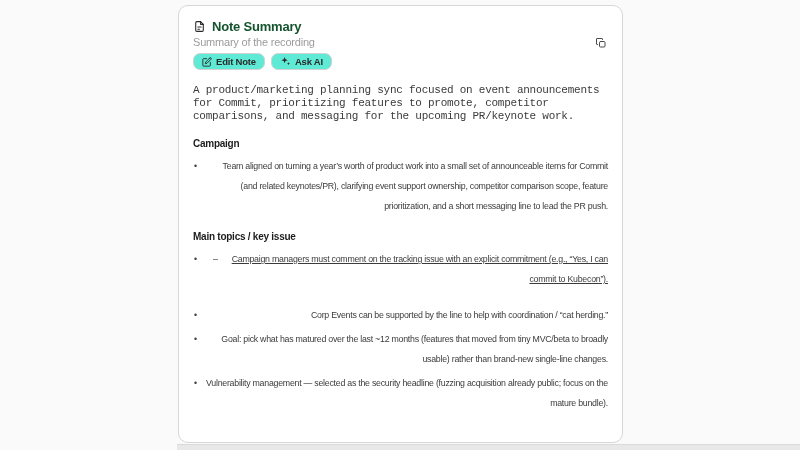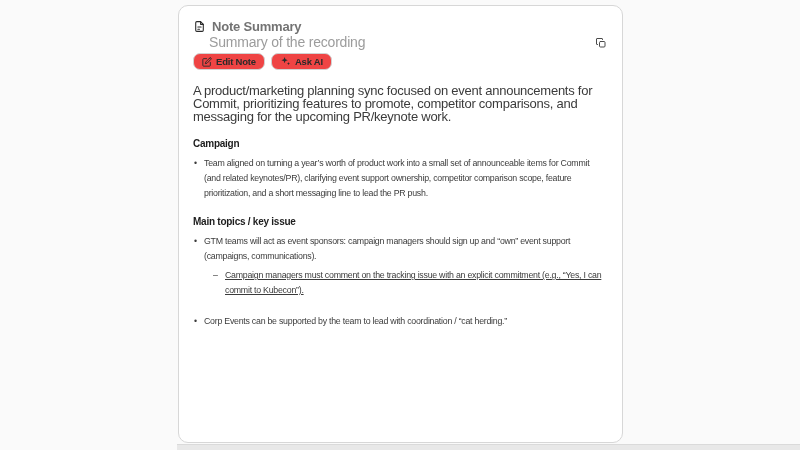--- a/index.html
+++ b/index.html
@@ -13,56 +13,58 @@
   .card{
     position:absolute;left:178px;top:5px;
     width:445px;height:438px;box-sizing:border-box;
     background:#ffffff;
     border:1px solid #d7d7d7;border-radius:10px;
     padding:13px 14px 4px 14px;
     overflow:hidden;
   }
   .title-row{display:flex;align-items:center;gap:6px;height:14px;}
   .title-row h1{
-    font-size:13px;line-height:13px;margin:0;color:#737373;
+    font-size:13px;line-height:13px;margin:0;color:#14532d;
     font-weight:bold;letter-spacing:-0.2px;
   }
   .doc-icon{display:inline-flex;color:#2a2a2a;}
   .subtitle{
-    margin-top:4px;font-size:14px;line-height:10px;
-    color:#9c9c9c;letter-spacing:-0.2px;margin-left:16px;
+    margin-top:4px;font-size:11px;line-height:10px;
+    color:#9c9c9c;letter-spacing:-0.2px;
   }
   .copy-btn{
     position:absolute;top:31px;right:15px;
     background:none;border:none;padding:0;margin:0;
     color:#4a4a4a;cursor:pointer;line-height:0;
   }
   .actions{display:flex;gap:6px;margin-top:6px;}
   .btn{
     display:inline-flex;align-items:center;gap:4px;
     height:17px;padding:0 8px;box-sizing:border-box;
-    background:#ef4444;border:1px solid #d2d2d2;border-radius:7px;
+    background:#5eead4;border:1px solid #d2d2d2;border-radius:7px;
     font-family:"Liberation Sans", sans-serif;
     font-size:9.5px;font-weight:bold;color:#2a2a2a;
     letter-spacing:-0.2px;cursor:pointer;
   }
   .btn .ico{display:inline-flex;color:#2a2a2a;line-height:0;}
   .intro{
     margin:14px 0 0 0;
-    font-size:13px;line-height:13px;color:#3b3b3b;
+    font-size:11px;line-height:13px;color:#3b3b3b;
     letter-spacing:-0.25px;
+    font-family:Liberation Mono, monospace;
   }
   h2.section{
     font-size:10px;line-height:11px;font-weight:bold;color:#1d1d1d;
     margin:15px 0 7px 0;letter-spacing:-0.25px;
   }
   ul.bullets{
     list-style:none;margin:0;padding:0;
-    font-size:8.8px;line-height:15px;color:#3b3b3b;
+    font-size:8.8px;line-height:20px;color:#3b3b3b;
     letter-spacing:-0.25px;
+    text-align:right;
   }
   ul.bullets > li{position:relative;padding-left:11px;margin-bottom:4px;}
   ul.bullets > li::before{content:"\2022";position:absolute;left:1px;top:0;color:#3b3b3b;}
   ul.sub{list-style:none;margin:4px 0 16px 9px;padding:0;text-decoration:underline;}
   ul.sub > li{position:relative;padding-left:12px;}
   ul.sub > li::before{content:"\2013";position:absolute;left:0;top:0;color:#3b3b3b;}
   .bottom-strip{
     position:absolute;left:177px;right:0;top:444px;height:6px;
     background:#e8e8e8;border-top:1px solid #dadada;
   }
@@ -122,27 +124,32 @@
   <h2 class="section">Campaign</h2>
   <ul class="bullets">
     <li>
       <span>Team aligned on turning a year’s worth of product work into a small set of announceable items for Commit (and related keynotes/PR), clarifying event support ownership, competitor comparison scope, feature prioritization, and a short messaging line to lead the PR push.</span>
     </li>
   </ul>
 
   <h2 class="section">Main topics / key issue</h2>
   <ul class="bullets">
     <li>
-      <span>GTM teams will act as event sponsors: campaign managers should sign up and “own” event support (campaigns, communications).</span>
       <ul class="sub">
         <li>
           <span>Campaign managers must comment on the tracking issue with an explicit commitment (e.g., “Yes, I can commit to Kubecon”).</span>
         </li>
       </ul>
     </li>
     <li>
-      <span>Corp Events can be supported by the team to lead with coordination / “cat herding.”</span>
+      <span>Corp Events can be supported by the line to help with coordination / “cat herding.”</span>
+    </li>
+    <li>
+      <span>Goal: pick what has matured over the last ~12 months (features that moved from tiny MVC/beta to broadly usable) rather than brand-new single-line changes.</span>
+    </li>
+    <li>
+      <span>Vulnerability management — selected as the security headline (fuzzing acquisition already public; focus on the mature bundle).</span>
     </li>
   </ul>
 
 </div>
 
 <div class="bottom-strip"></div>
 
 </body></html>

